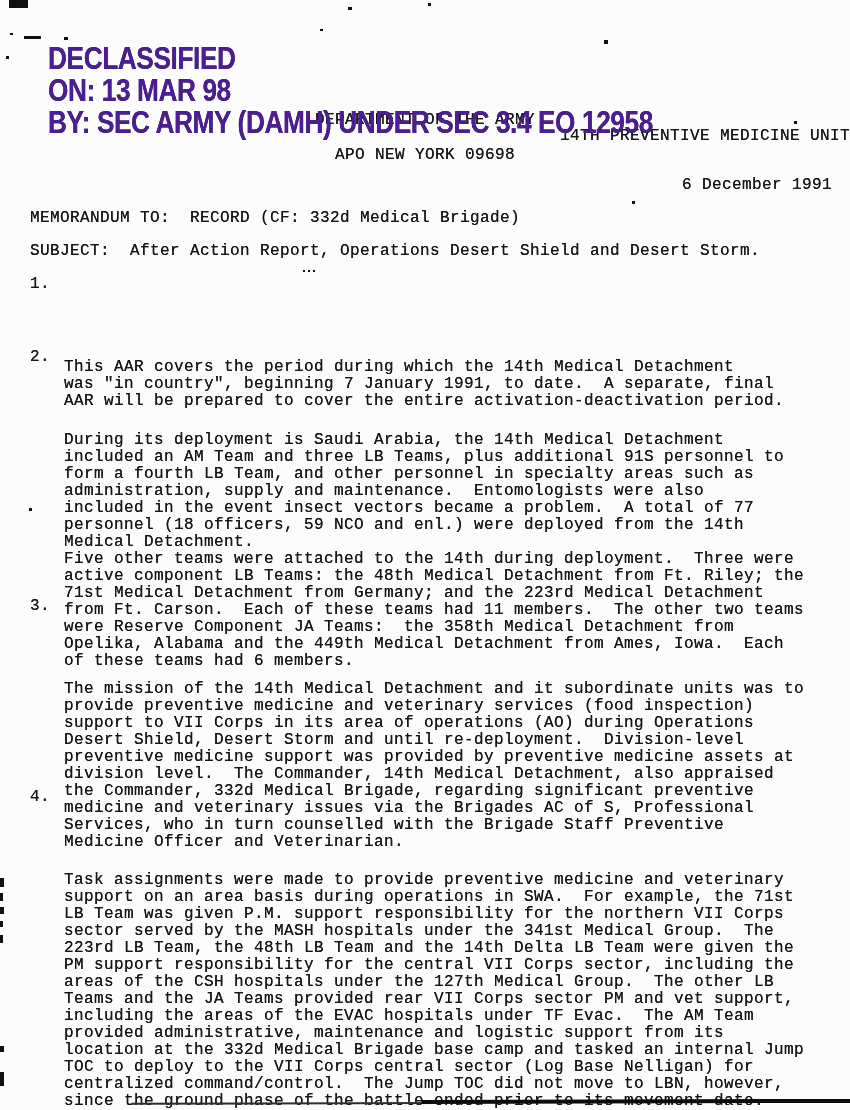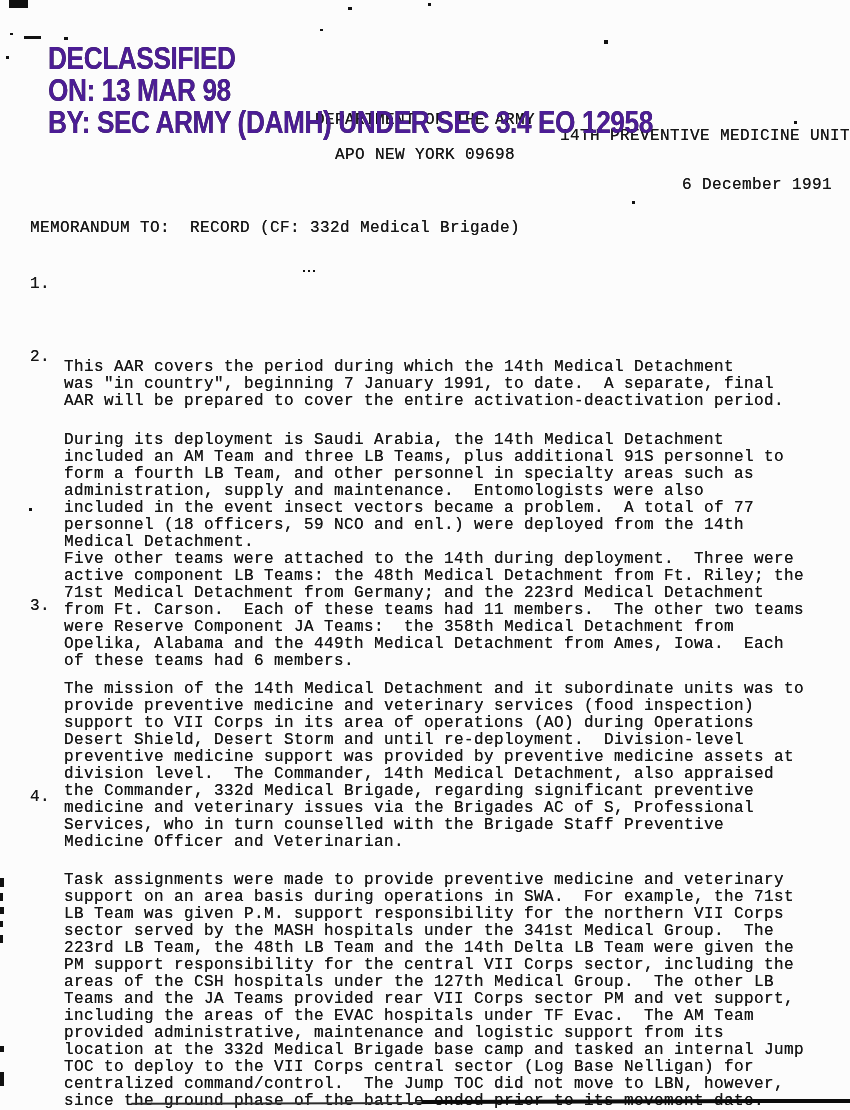--- a/index.html
+++ b/index.html
@@ -66,21 +66,22 @@
   </div>
 
   <div class="stamp">
     <span class="stamp-line">DECLASSIFIED</span><br>
     <span class="stamp-line">ON: 13 MAR 98</span><br>
     <span class="stamp-line">BY: SEC ARMY (DAMH) UNDER SEC 3.4 EO 12958</span>
   </div>
 
   <span class="mono" style="left:682px; top:177px;">6 December 1991</span>
 
-  <span class="mono" style="left:30px; top:210px;margin-top:10px;">MEMORANDUM TO:  RECORD (CF: 332d Medical Brigade)</span>
+  <span class="mono" style="left:30px; top:210px;">MEMORANDUM TO:  RECORD (CF: 332d Medical Brigade)</span>
+  <span class="mono" style="left:30px; top:243px;">SUBJECT:  After Action Report, Operations Desert Shield and Desert Storm.</span>
 
   <div class="para mono" style="top:276px;">
     <span class="pnum">1.</span>
     <div class="plines">This AAR covers the period during which the 14th Medical Detachment
 was "in country", beginning 7 January 1991, to date.  A separate, final
 AAR will be prepared to cover the entire activation-deactivation period.</div>
   </div>
 
   <div class="para mono" style="top:349px;">
     <span class="pnum">2.</span>

